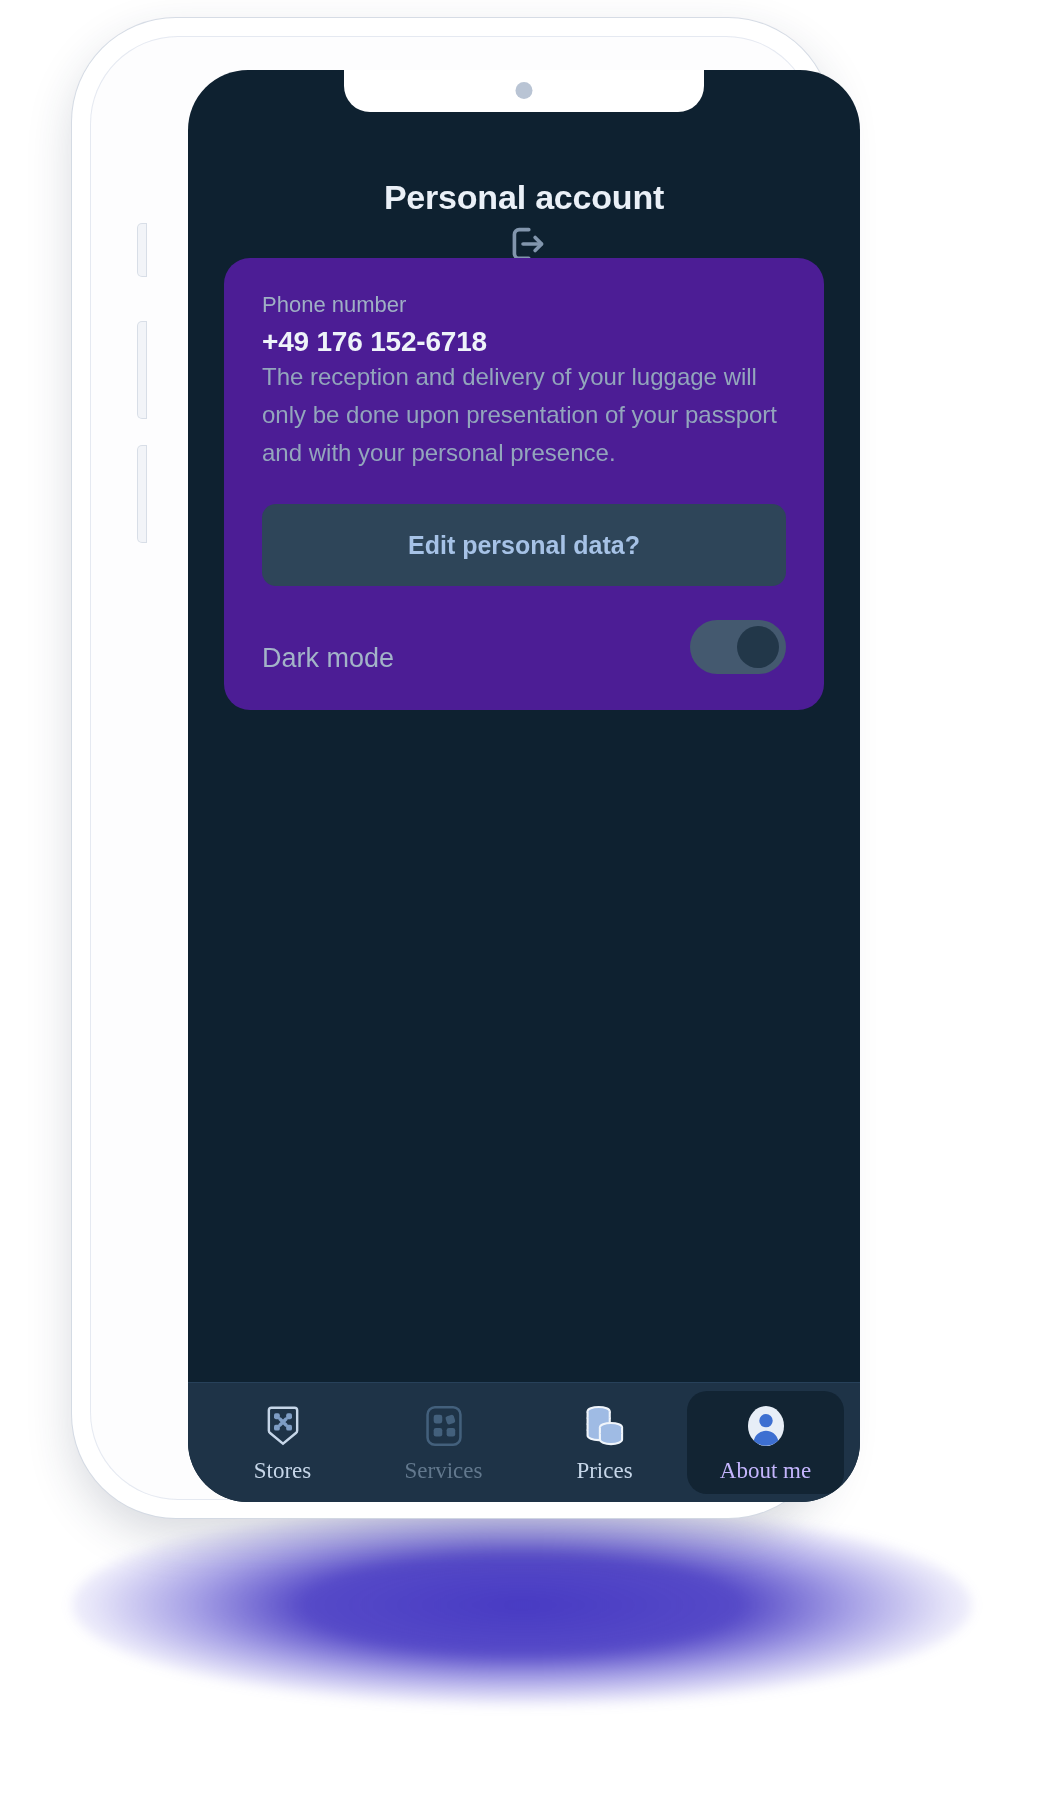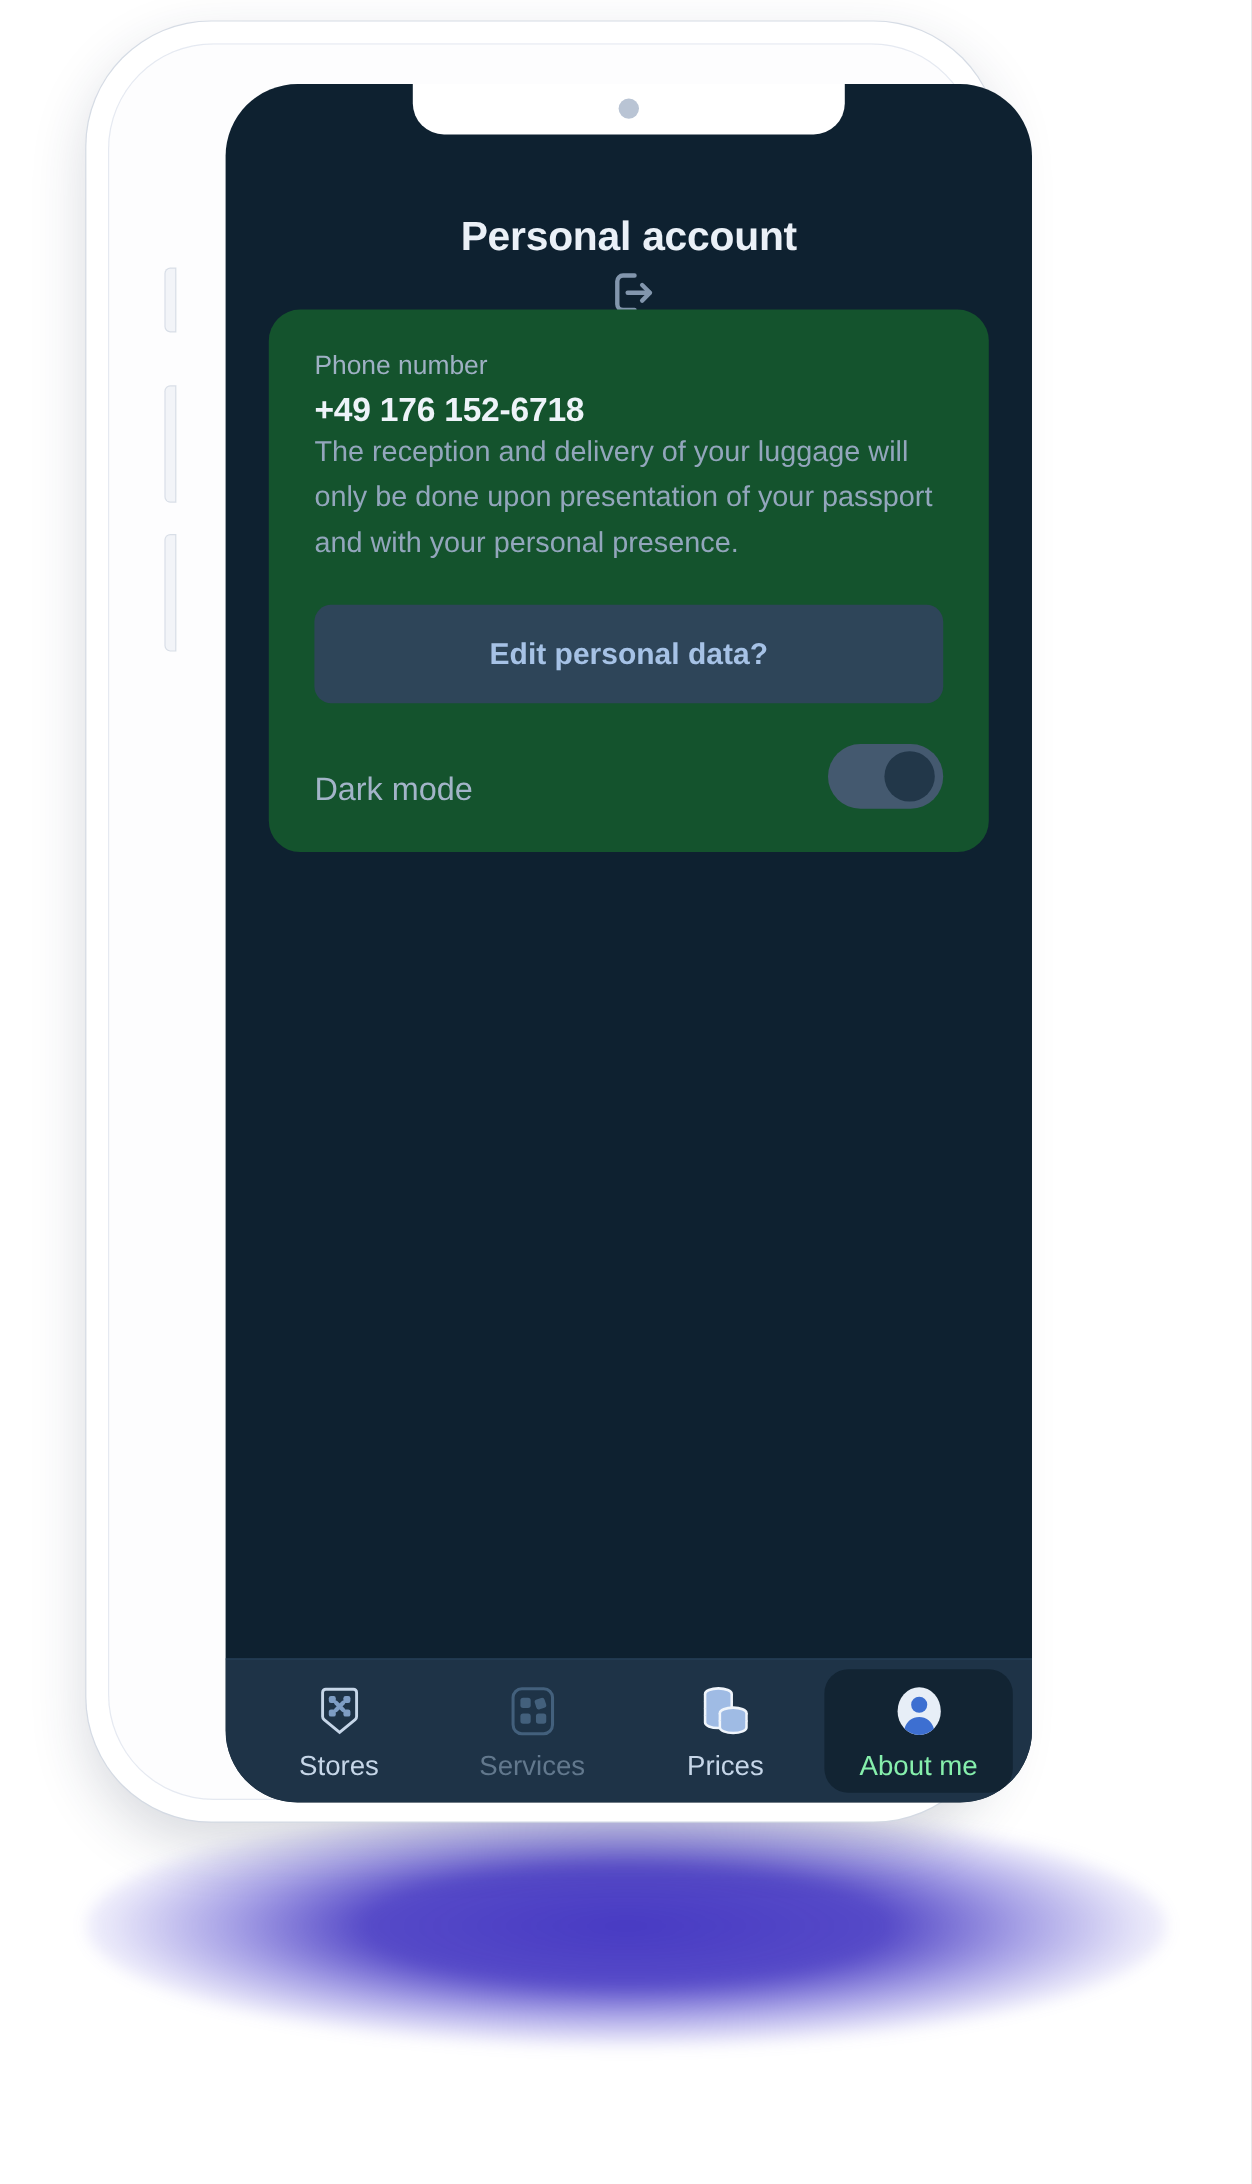--- a/index.html
+++ b/index.html
@@ -108,21 +108,21 @@
     width: 54px; height: 54px;
     display: flex; align-items: center; justify-content: center;
     cursor: pointer;
   }
 
   
   .card {
     position: absolute;
     left: 36px; top: 188px;
     width: 600px;
-    background: #14532d;
+    background: #4c1d95;
     border-radius: 26px;
     padding: 34px 38px 36px 38px;
   }
   .card-label {
     font-size: 22px;
     color: #9fb0c4;
     margin-bottom: 8px;
   }
   .card-phone {
     font-size: 28px;
@@ -179,38 +179,39 @@
   .bottom-nav {
     position: absolute;
     left: 0; bottom: 0;
     width: 100%;
     height: 120px;
     background: #1e3347;
     border-top: 1px solid #27415a;
     display: flex;
     align-items: stretch;
     padding: 0 14px;
+    font-family: Liberation Serif, serif;
   }
   .nav-item {
     flex: 1;
     display: flex;
     flex-direction: column;
     align-items: center;
     justify-content: center;
     gap: 7px;
     border-radius: 20px;
     cursor: pointer;
     margin: 8px 2px;
   }
   .nav-item.active { background: #122433; }
   .nav-icon { height: 50px; display: flex; align-items: center; justify-content: center; }
   .nav-label { font-size: 23px; color: #c6d6e8; }
   .nav-item.muted .nav-label { color: #5f7siden; }
   .nav-item.muted .nav-label { color: #62788d; }
-  .nav-item.active .nav-label { color: #86efac; }
+  .nav-item.active .nav-label { color: #c4b5fd; }
 </style>
 </head>
 <body>
 
 <div class="stage">
 
   <div class="phone-shadow"></div>
 
   <div class="phone">
     <div class="phone-inner-edge"></div>

